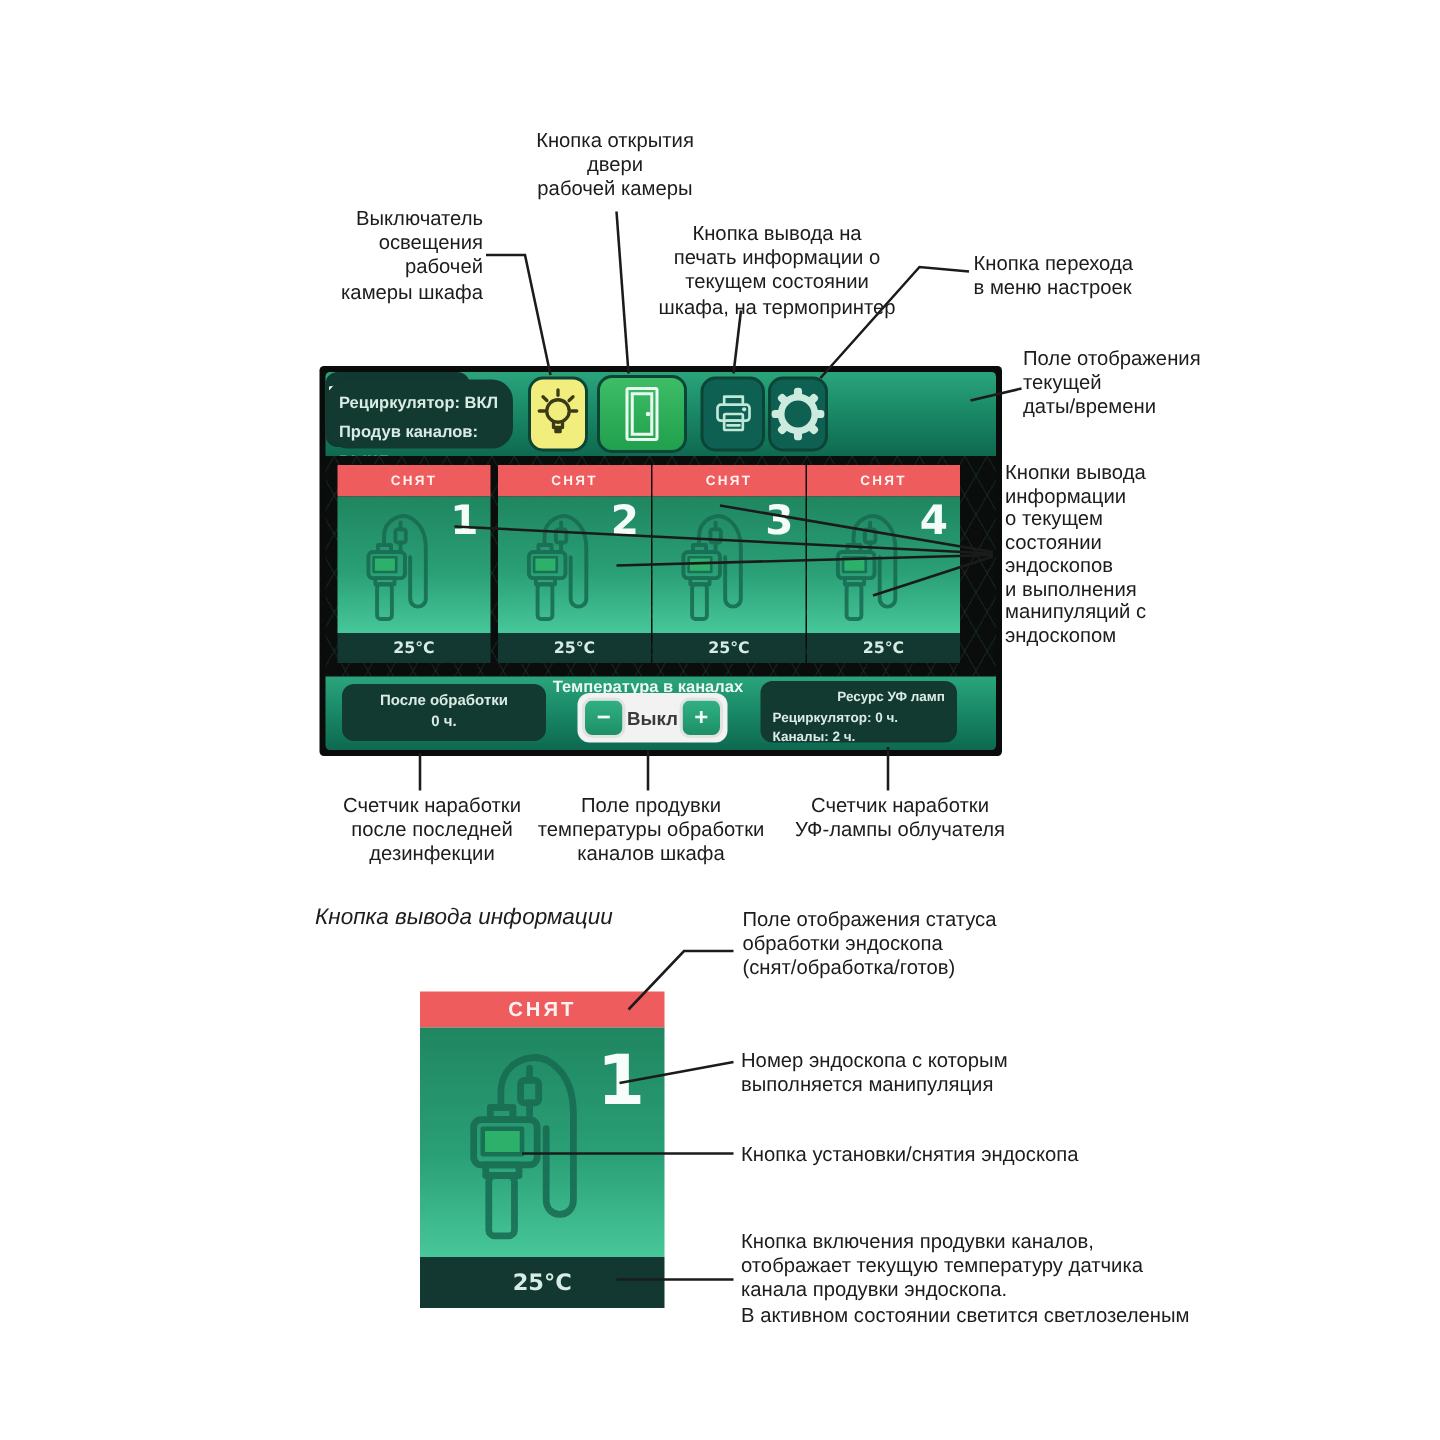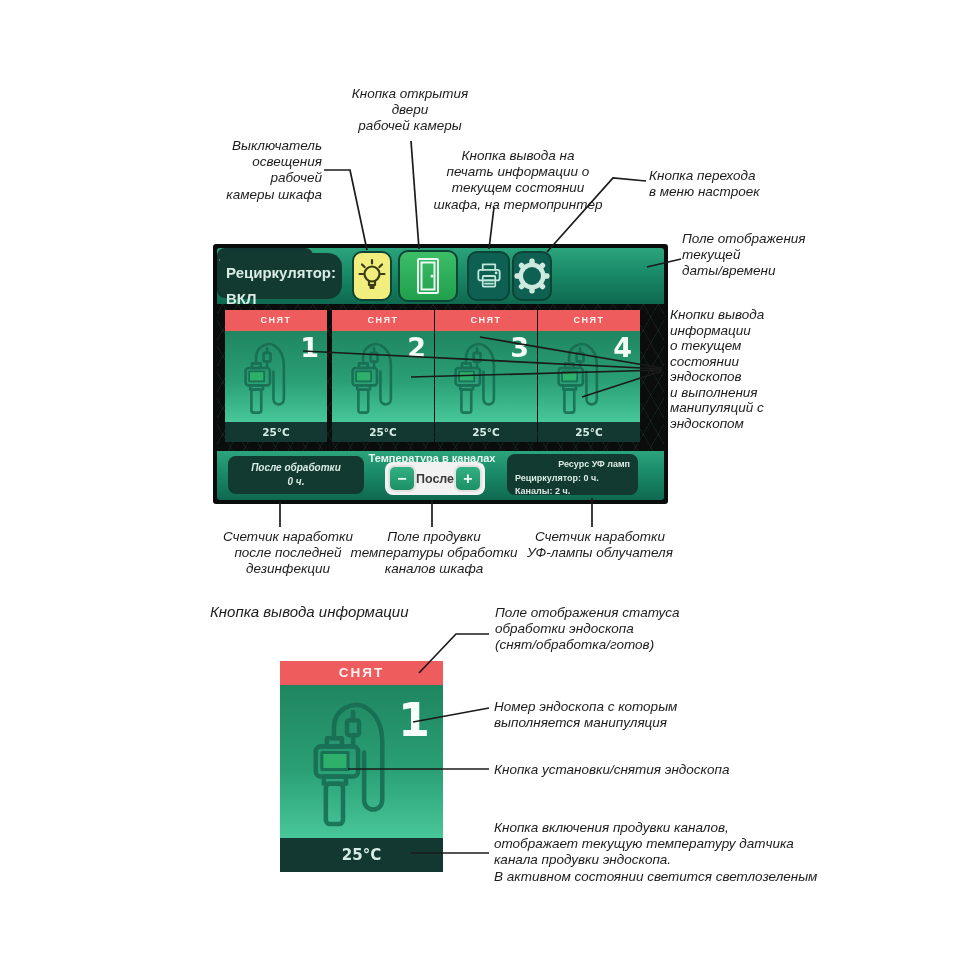--- a/index.html
+++ b/index.html
@@ -1,33 +1,33 @@
 <!DOCTYPE html>
 <html><head>
 <meta charset="utf-8">
 <style>
   html,body{margin:0;padding:0;background:#ffffff;}
   #canvas{position:relative;width:960px;height:960px;background:#fff;
           font-family:"Liberation Sans",sans-serif;color:#1a1a1a;overflow:hidden;}
-  .pre{white-space:pre-line;font-style:italic;}
+  .pre{white-space:pre-line;}
   .ann{position:absolute;font-size:13.5px;line-height:1.2;color:#1c1c1c;}
   .ann.center{text-align:center;}
   .ann.right{text-align:right;}
   .italic{font-style:italic;font-size:15px;}
   #lines{position:absolute;left:0;top:0;width:960px;height:960px;pointer-events:none;z-index:6;}
 
   
   #screen{position:absolute;left:213px;top:244px;width:455px;height:260px;
           background:#0a0c0b;padding:4px;box-sizing:border-box;border-radius:3px;z-index:2;}
   .bar{position:relative;width:447px;background:linear-gradient(180deg,#2ba47c 0%,#1a8a67 45%,#0e6950 100%);}
   #topbar{height:56px;border-radius:3px 3px 0 0;}
   #botbar{height:49px;border-radius:0 0 3px 3px;}
   .darkpanel{position:absolute;background:#123a30;border-radius:12px;color:#d9ebe4;}
   #status-panel{left:1px;top:5px;width:124px;height:46px;padding:7px 0 0 8px;box-sizing:border-box;
-                font-size:15px;font-weight:bold;line-height:1.75;border-radius:14px;}
+                font-size:11px;font-weight:bold;line-height:1.75;border-radius:14px;}
   .tbtn{position:absolute;top:3px;height:50px;border-radius:10px;border:2px solid #0c4436;
         box-sizing:border-box;display:flex;align-items:center;justify-content:center;padding:0;cursor:pointer;}
   #lamp-btn{left:135px;width:40px;background:#f1ee7e;}
   #door-btn{left:181px;width:60px;height:52px;top:2px;background:linear-gradient(180deg,#3cbd66,#21a04d);}
   #printer-btn{left:250px;width:43px;background:#0e6052;}
   #gear-btn{left:295px;width:40px;background:#0e6052;}
   #datetime-panel{left:336px;top:3px;width:96px;height:50px;border-radius:8px;background:#113831;
                   display:flex;flex-direction:column;align-items:center;justify-content:center;
                   font-weight:bold;color:#f4fbf8;font-size:14.5px;line-height:1.25;letter-spacing:.2px;
                   font-family:"DejaVu Sans",sans-serif;}
@@ -261,21 +261,21 @@
         <div class="temp-strip">25°C</div>
       </div>
     </div>
 
     <div class="bar" id="botbar">
       <div class="darkpanel pre" id="after-panel">После обработки
 0 ч.</div>
       <div id="temp-title">Температура в каналах</div>
       <div id="temp-field">
         <button class="stepbtn">−</button>
-        <span id="temp-value">После</span>
+        <span id="temp-value">Выкл</span>
         <button class="stepbtn">+</button>
       </div>
       <div class="darkpanel" id="uv-panel">
         <div id="uv-title">Ресурс УФ ламп</div>
         <div>Рециркулятор: 0 ч.</div>
         <div>Каналы: 2 ч.</div>
       </div>
     </div>
   </div>
 

